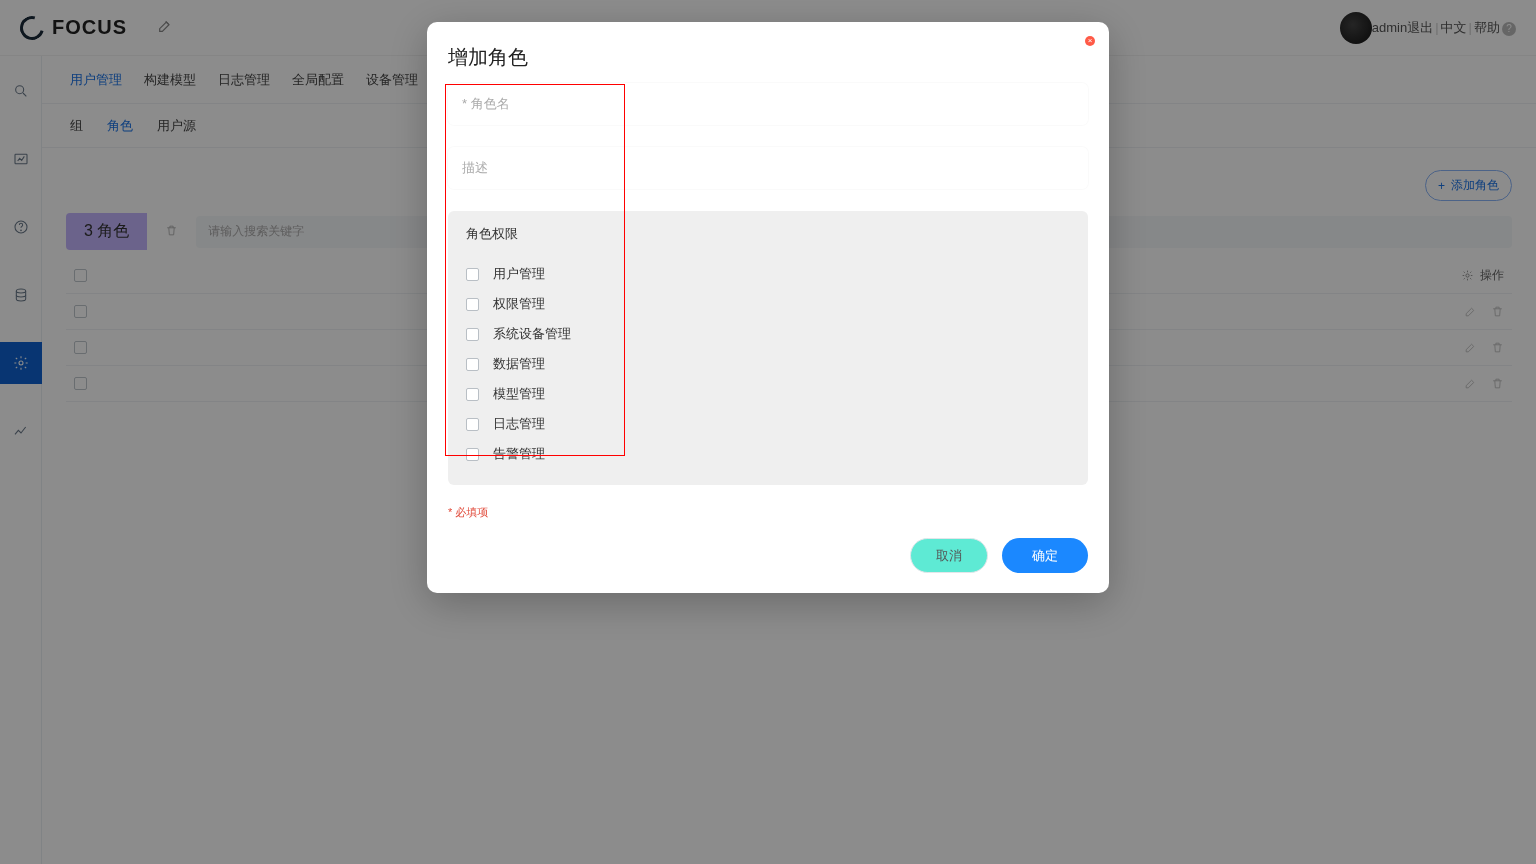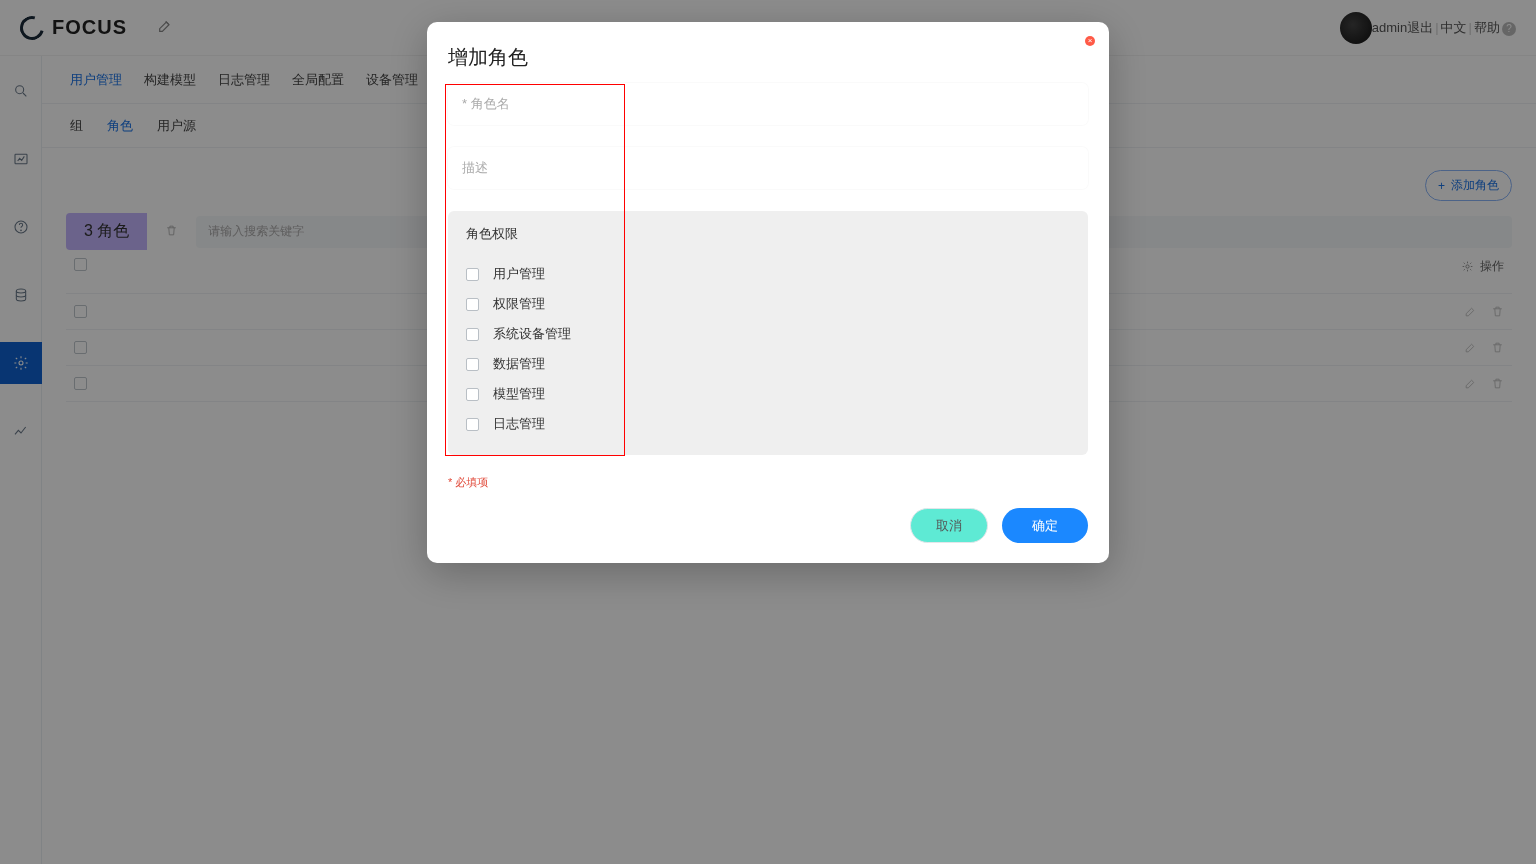--- a/index.html
+++ b/index.html
@@ -35,21 +35,21 @@
   
   .content { position: absolute; top: 150px; left: 42px; right: 0; bottom: 0; padding: 20px 24px 0 24px; }
   .actions-row { display: flex; justify-content: flex-end; }
   .add-btn { border: 1px solid #8ab4f8; color: #1b73e6; background:#fff; padding: 6px 12px; border-radius: 16px; font-size: 12px; display:flex; align-items:center; gap:6px; }
   .toolbar-row { display: flex; align-items: center; gap: 8px; margin-top: 12px; }
   .count-chip { background:#c4b5fd; padding:8px 18px; border-radius:4px 0 0 4px; font-size:16px; color:#333; }
   .trash-chip { background:#fff; padding:8px 10px; color:#999; }
   .search-line { flex: 1; background:#f5f7f9; height:32px; border-radius:4px; display:flex; align-items:center; padding:0 12px; color:#aaa; font-size:12px; }
 
   
-  .thead { margin-top:8px; height:36px; border-bottom:1px solid #eef1f4; display:flex; align-items:flex-start; padding:0 8px; }
+  .thead { margin-top:8px; height:36px; border-bottom:1px solid #eef1f4; display:flex; align-items:center; padding:0 8px; }
   .cb { width:13px; height:13px; border:1px solid #c0c6cc; border-radius:2px; display:inline-block; }
   .thead .ops { margin-left:auto; display:flex; align-items:center; gap:6px; color:#666; font-size:12px; }
   .trow { height:36px; border-bottom:1px solid #eef1f4; display:flex; align-items:center; padding:0 8px; }
   .trow .ops { margin-left:auto; color:#bbb; display:flex; gap:14px; }
 
   
   .overlay { position: fixed; inset: 0; background: rgba(0,0,0,0.45); }
 
   
   .modal { position: fixed; top: 22px; left: 50%; transform: translateX(-50%); width: 682px; background: #fff; border-radius: 10px; box-shadow: 0 10px 40px rgba(0,0,0,0.25); padding: 22px 21px 20px 21px; }
@@ -245,20 +245,24 @@
         <span>数据管理</span>
       </div>
     <div class="perm-item">
         <span class="cb2"></span>
         <span>模型管理</span>
       </div>
     <div class="perm-item">
         <span class="cb2"></span>
         <span>日志管理</span>
       </div>
+    <div class="perm-item">
+        <span class="cb2"></span>
+        <span>告警管理</span>
+      </div>
   </div>
 
   <div class="req-note">* 必填项</div>
 
   <div class="mfooter">
     <div class="btn btn-cancel">取消</div>
     <div class="btn btn-ok">确定</div>
   </div>
 
   <div class="hilite" style="top:62px; left:18px; width:180px; height:372px;"></div>

